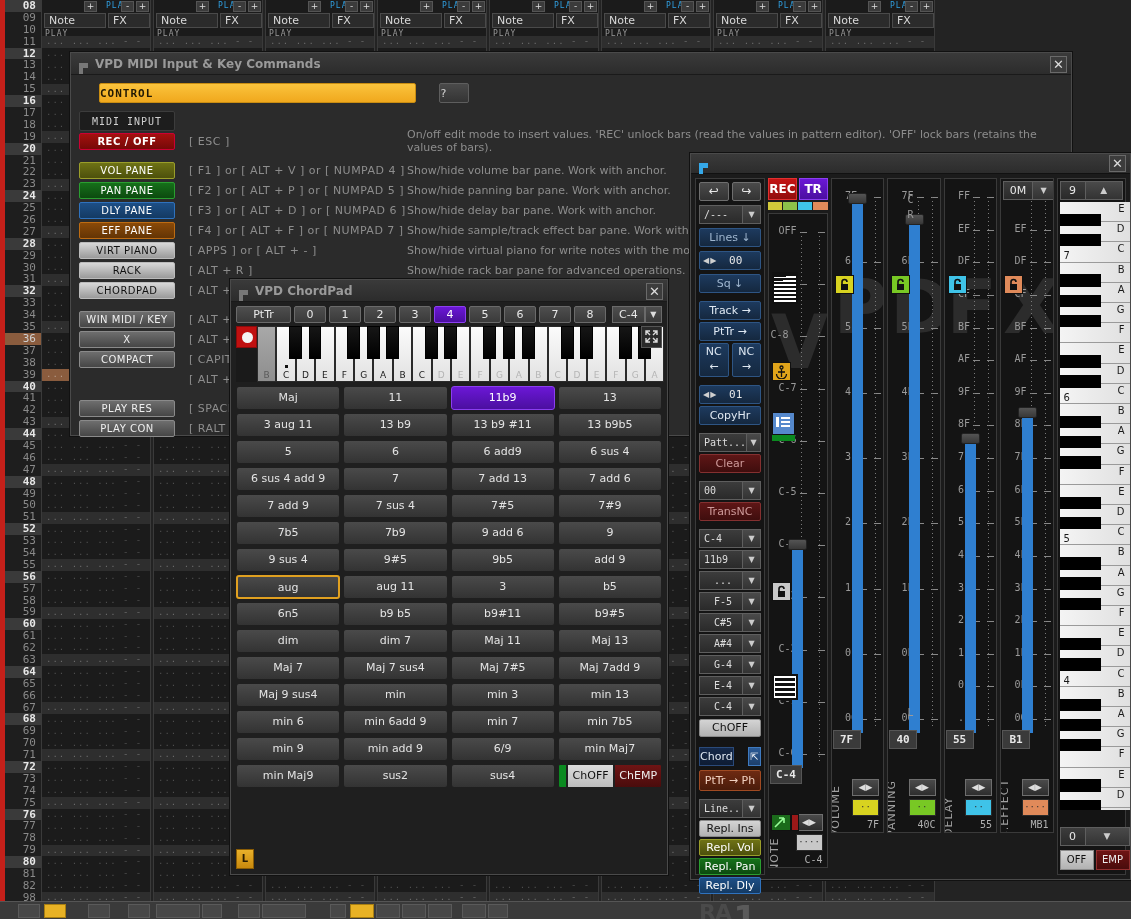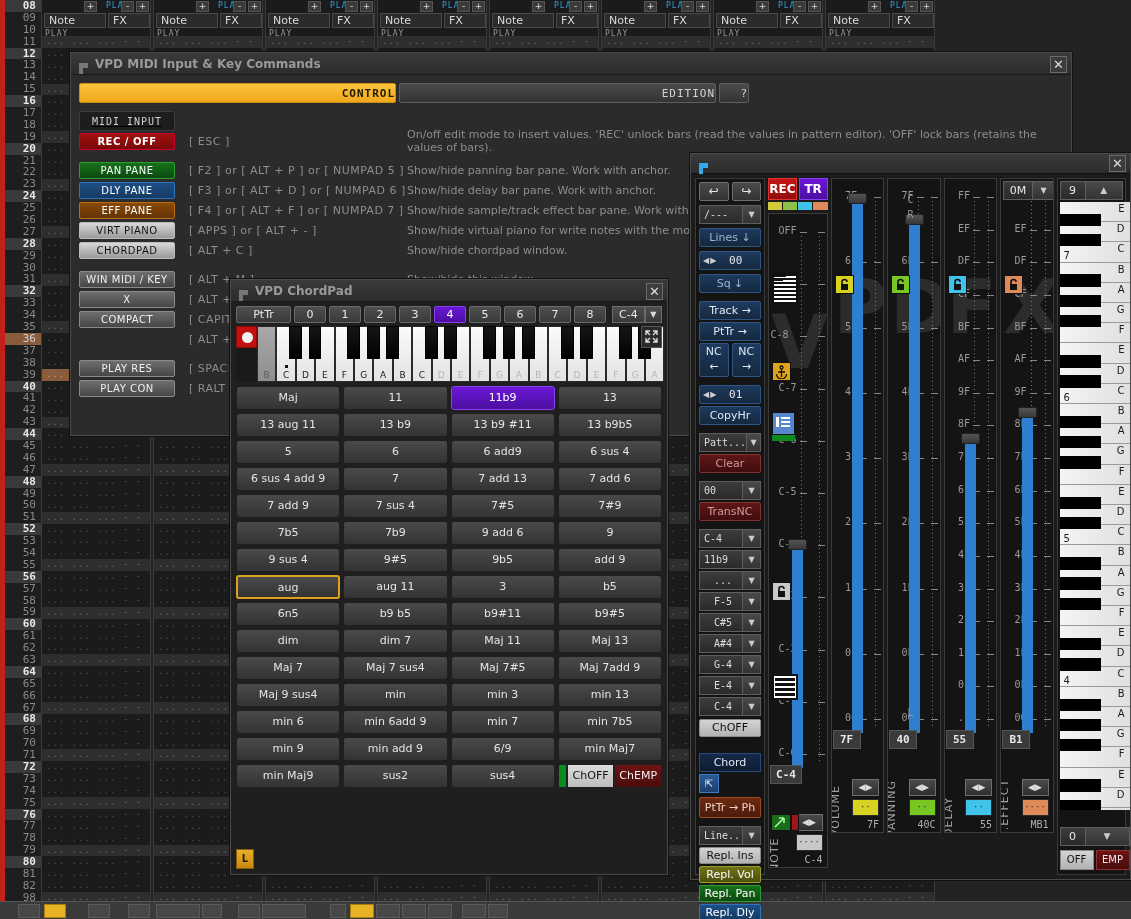--- a/index.html
+++ b/index.html
@@ -76,28 +76,28 @@
     position: absolute; right: 4px; top: 3px; width: 17px; height: 17px;
     background: #3c3c3c; border: 1px solid #6a6a6a; color: #ddd;
     font-size: 13px; line-height: 15px; text-align: center; cursor: pointer;
   }
 
   
   #midiWin { left: 70px; top: 52px; width: 1002px; height: 384px; background: #2b2b2b; }
   .mw-body { padding: 8px; }
   .tabs { display: flex; gap: 3px; }
   .tab {
-    height: 20px; line-height: 19px; text-align: right; font-size: 11px; color: #d4d4d4;
+    height: 20px; line-height: 19px; text-align: left; font-size: 11px; color: #d4d4d4;
     background: linear-gradient(#4a4a4a, #343434); border: 1px solid #5e5e5e; border-radius: 2px;
-    font-family: "DejaVu Sans Mono", monospace; letter-spacing: 1px; cursor: pointer;
+    font-family: "DejaVu Sans Mono", monospace; letter-spacing: 1px; cursor: pointer; margin-left: 20px;
   }
   .tab.active { background: linear-gradient(#fbc43d, #f0a81d); color: #231a04; border-color: #c98d12; font-weight: bold; }
   .tab.t1 { width: 317px; } .tab.t2 { width: 317px; } .tab.t3 { width: 317px; } .tab.help { width: 30px; }
 
-  .colheads { display: flex; gap: 3px; margin-top: 8px; text-decoration: underline; }
+  .colheads { display: flex; gap: 3px; margin-top: 8px; }
   .colhead {
     height: 20px; line-height: 19px; text-align: center; font-size: 10px; color: #cfcfcf;
     background: #1d1d1d; border: 1px solid #3c3c3c; border-radius: 2px;
     font-family: "DejaVu Sans Mono", monospace; letter-spacing: 1px;
   }
   .ch1 { width: 96px; } .ch2 { width: 232px; } .ch3 { flex: 1; }
 
   .kc-row { display: flex; align-items: center; height: 20px; margin-top: 0px; }
   .kc-btn {
     width: 96px; height: 17px; line-height: 15px; text-align: center;
@@ -176,21 +176,21 @@
   .rk-drop-a { width: 18px; height: 19px; background: linear-gradient(#4a4a4a, #333); border: 1px solid #5e5e5e; border-left: none; color: #ccc; font-size: 8px; text-align: center; line-height: 17px; }
   .rk-blue { margin-top: 4px; height: 19px; background: linear-gradient(#1d3a5e, #15283f); border: 1px solid #2e5584; color: #9fb6cf; font-size: 11px; text-align: center; line-height: 17px; border-radius: 2px; }
   .rk-spin { margin-top: 4px; height: 19px; background: linear-gradient(#1d3a5e, #15283f); border: 1px solid #2e5584; border-radius: 2px; display: flex; align-items: center; }
   .rk-spin-ar { color: #cfcfcf; font-size: 8px; padding-left: 3px; letter-spacing: 1px; }
   .rk-spin-v { flex: 1; text-align: center; color: #e8e8e8; font-size: 11px; font-family: "DejaVu Sans Mono", monospace; padding-right: 6px; }
   .rk-b2 { margin-top: 4px; height: 19px; background: linear-gradient(#1d3a5e, #15283f); border: 1px solid #2e5584; color: #dfe8f2; font-size: 11px; text-align: center; line-height: 17px; border-radius: 2px; }
   .rk-nc2 { display: flex; gap: 3px; margin-top: 0px; }
   .rk-nc { width: 31px; height: 34px; background: linear-gradient(#1d3a5e, #15283f); border: 1px solid #2e5584; color: #dfe8f2; font-size: 11px; text-align: center; line-height: 15px; border-radius: 2px; }
   .rk-red { margin-top: 4px; height: 19px; background: linear-gradient(#5e1616, #3f0e0e); border: 1px solid #843030; color: #c99; font-size: 11px; text-align: center; line-height: 17px; border-radius: 2px; }
   .rk-grey { margin-top: 3px; height: 18px; background: linear-gradient(#d4d4d4, #b2b2b2); border: 1px solid #8a8a8a; color: #111; font-size: 11px; text-align: center; line-height: 16px; border-radius: 2px; }
-  .rk-chordrow { display: flex; margin-top: 16px; gap: 2px; flex-direction: column; }
+  .rk-chordrow { display: flex; margin-top: 10px; gap: 14px; }
   .rk-chord { flex: 1; height: 19px; background: linear-gradient(#15294a, #0e1c33); border: 1px solid #2a4a7a; color: #dfe8f2; font-size: 11px; text-align: center; line-height: 17px; }
   .rk-chord-ic { width: 20px; height: 19px; background: linear-gradient(#2a5a96, #1d3f6b); border: 1px solid #3e7ac0; color: #fff; font-size: 10px; text-align: center; line-height: 17px; }
   .rk-ptr { margin-top: 4px; height: 21px; background: linear-gradient(#6e2a12, #4a1c0b); border: 1px solid #a0garbage; border: 1px solid #a04a22; color: #f0d0c0; font-size: 11px; text-align: center; line-height: 19px; border-radius: 2px; }
   .rk-repl { margin-top: 2px; height: 17px; font-size: 11px; text-align: center; line-height: 15px; border-radius: 2px; }
   .rk-repl.ins { background: linear-gradient(#d4d4d4, #b2b2b2); border: 1px solid #8a8a8a; color: #111; }
   .rk-repl.vol { background: linear-gradient(#6e7215, #4d500c); border: 1px solid #9a9e2a; color: #fff; }
   .rk-repl.pan { background: linear-gradient(#16701a, #0c4a0f); border: 1px solid #2a9e30; color: #fff; }
   .rk-repl.dly { background: linear-gradient(#1d4f86, #143a63); border: 1px solid #2f72bd; color: #fff; }
   .rk-rackname { margin-top: 6px; height: 54px; position: relative; color: #4a4a4a; font-family: "DejaVu Sans", sans-serif; font-weight: bold; }
   .rk-rk1 { position: absolute; left: 0; top: 0; font-size: 22px; letter-spacing: -1px; }
@@ -1041,52 +1041,61 @@
         <svg width="9" height="11" viewBox="0 0 9 11">
             <path d="M0 0 h9 v5 h-5 v6 h-4 z" fill="#777"></path>
           </svg>
       </span>
       <span>VPD MIDI Input &amp; Key Commands</span>
       <span class="win-close">✕</span>
     </div>
     <div class="mw-body">
       <div class="tabs" id="midiTabs">
           <div class="tab t1 active">CONTROL</div>
-          <div class="tab t2">EDITION</div>
           <div class="tab help">?</div>
         </div>
       <div class="colheads">
         <div class="colhead ch1">MIDI INPUT</div>
       </div>
       <div id="midiRows">
           <div class="kc-row">
             <div class="kc-btn red">REC / OFF</div>
             <div class="kc-key">[ ESC ]</div>
             <div class="kc-desc">On/off edit mode to insert values. 'REC' unlock bars (read the values in pattern editor). 'OFF' lock bars (retains the values of bars).</div>
           </div>
           <div class="kc-spacer"></div>
           <div class="kc-row">
+            <div class="kc-btn olive">VOL PANE</div>
+            <div class="kc-key">[ F1 ] or [ ALT + V ] or [ NUMPAD 4 ]</div>
+            <div class="kc-desc">Show/hide volume bar pane. Work with anchor.</div>
+          </div>
+          <div class="kc-row">
             <div class="kc-btn green">PAN PANE</div>
             <div class="kc-key">[ F2 ] or [ ALT + P ] or [ NUMPAD 5 ]</div>
             <div class="kc-desc">Show/hide panning bar pane. Work with anchor.</div>
           </div>
           <div class="kc-row">
             <div class="kc-btn blue">DLY PANE</div>
             <div class="kc-key">[ F3 ] or [ ALT + D ] or [ NUMPAD 6 ]</div>
             <div class="kc-desc">Show/hide delay bar pane. Work with anchor.</div>
           </div>
           <div class="kc-row">
             <div class="kc-btn orange">EFF PANE</div>
             <div class="kc-key">[ F4 ] or [ ALT + F ] or [ NUMPAD 7 ]</div>
             <div class="kc-desc">Show/hide sample/track effect bar pane. Work with anchor.</div>
           </div>
           <div class="kc-row">
             <div class="kc-btn grey">VIRT PIANO</div>
             <div class="kc-key">[ APPS ] or [ ALT + - ]</div>
             <div class="kc-desc">Show/hide virtual piano for write notes with the mouse.  *</div>
+          </div>
+          <div class="kc-row">
+            <div class="kc-btn grey">RACK</div>
+            <div class="kc-key">[ ALT + R ]</div>
+            <div class="kc-desc">Show/hide rack bar pane for advanced operations.</div>
           </div>
           <div class="kc-row">
             <div class="kc-btn grey">CHORDPAD</div>
             <div class="kc-key">[ ALT + C ]</div>
             <div class="kc-desc">Show/hide chordpad window.</div>
           </div>
           <div class="kc-spacer"></div>
           <div class="kc-row">
             <div class="kc-btn dark">WIN MIDI / KEY</div>
             <div class="kc-key">[ ALT + M ]</div>
@@ -1810,21 +1819,21 @@
           <div class="bk" style="left: 324.804px; width: 12.804px;"></div>
           <div class="bk" style="left: 344.204px; width: 12.804px;"></div>
           <div class="bk" style="left: 383.004px; width: 12.804px;"></div>
           <div class="bk" style="left: 402.404px; width: 12.804px;"></div>
         </div>
       <div class="cp-grid" id="cpGrid">
           <div class="cp-chord">Maj</div>
           <div class="cp-chord">11</div>
           <div class="cp-chord sel">11b9</div>
           <div class="cp-chord">13</div>
-          <div class="cp-chord">13 aug 11</div>
+          <div class="cp-chord">3 aug 11</div>
           <div class="cp-chord">13 b9</div>
           <div class="cp-chord">13 b9 #11</div>
           <div class="cp-chord">13 b9b5</div>
           <div class="cp-chord">5</div>
           <div class="cp-chord">6</div>
           <div class="cp-chord">6 add9</div>
           <div class="cp-chord">6 sus 4</div>
           <div class="cp-chord">6 sus 4 add 9</div>
           <div class="cp-chord">7</div>
           <div class="cp-chord">7 add 13</div>

